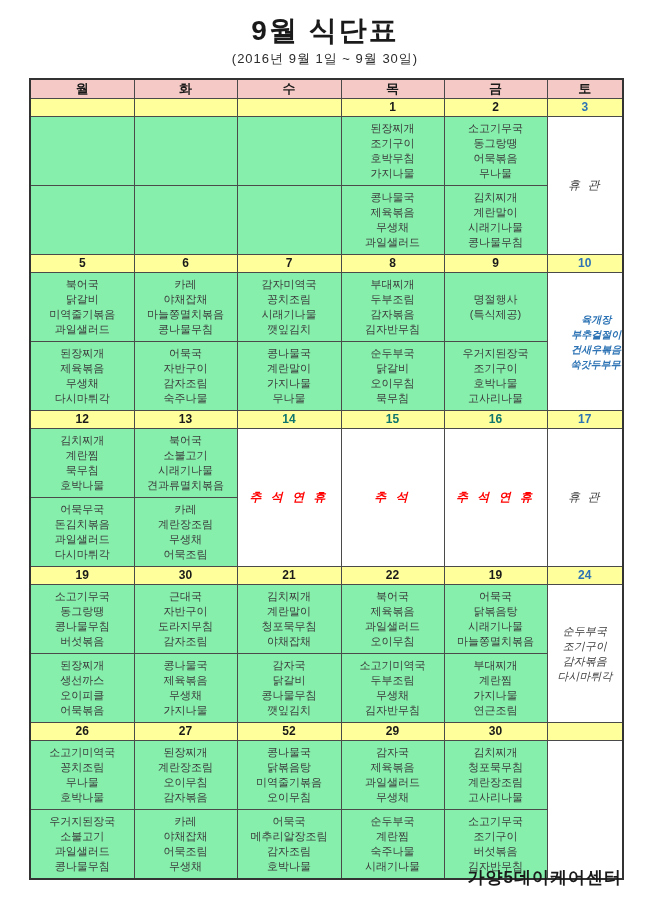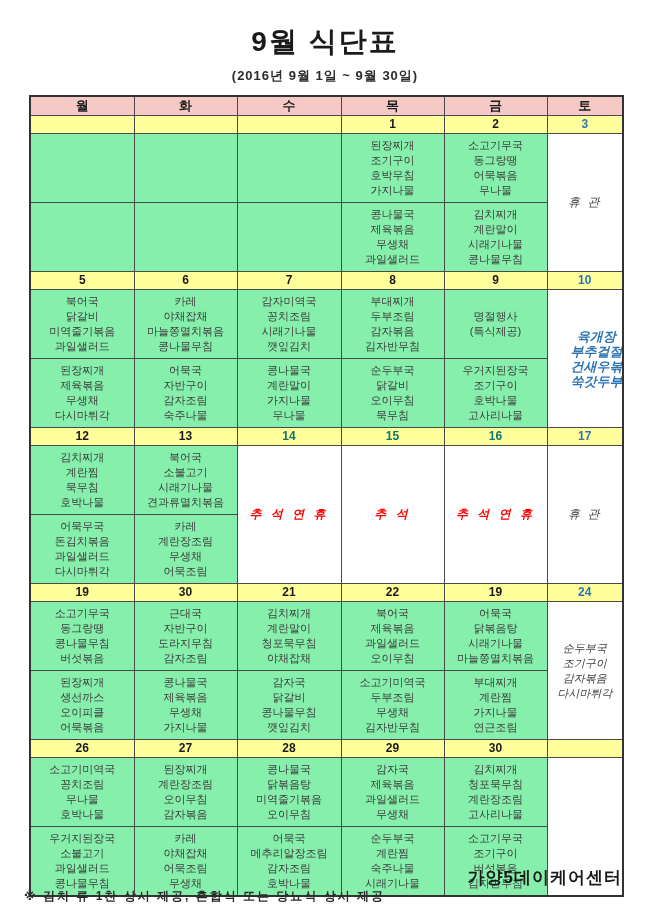--- a/index.html
+++ b/index.html
@@ -6,33 +6,32 @@
   body{
     width:650px;height:919px;
     background:#ffffff;
     font-family:"Liberation Sans","DejaVu Sans",sans-serif;
     color:#3c3c3c;
     position:relative;
   }
   .page{width:650px;height:919px;position:relative;}
   .title{
     margin:0;
-    padding-top:23px;
+    padding-top:12px;
     text-align:center;
     font-size:28px;
     font-weight:bold;
     color:#1a1a1a;
     letter-spacing:2px;
   }
   .subtitle{
     text-align:center;
     font-size:13px;
-    font-weight:bold;
+    font-weight:normal;
     color:#2b2b2b;
-    margin-top:6px;
     letter-spacing:1px;
   }
   table.menu{
     border-collapse:collapse;
     table-layout:fixed;
     margin:10px 0 0 29px;
     width:593px;
     border:2px solid #333333;
   }
   col.c-mon{width:104px}
@@ -83,21 +82,21 @@
   td.merged.red{
     color:#ff0000;
     font-weight:bold;
     font-size:12px;
     letter-spacing:3px;
     white-space:nowrap;
   }
   td.merged.blue{
     color:#2e74b5;
     font-weight:bold;
-    font-size:13px;
+    font-size:10px;
     padding-left:23px;
   }
   .menu-line{white-space:nowrap;}
   .footer-name{
     position:absolute;
     right:28px;
     top:866px;
     font-size:17px;
     font-weight:bold;
     color:#1a1a1a;
@@ -383,21 +382,21 @@
           <td class="meal">
             <div class="menu-line">부대찌개</div>
             <div class="menu-line">계란찜</div>
             <div class="menu-line">가지나물</div>
             <div class="menu-line">연근조림</div>
           </td>
         </tr>
         <tr>
           <td class="date">26</td>
           <td class="date">27</td>
-          <td class="date">28</td>
+          <td class="date">52</td>
           <td class="date">29</td>
           <td class="date">30</td>
           <td class="date"></td>
         </tr>
         <tr>
           <td class="meal">
             <div class="menu-line">소고기미역국</div>
             <div class="menu-line">꽁치조림</div>
             <div class="menu-line">무나물</div>
             <div class="menu-line">호박나물</div>
@@ -457,14 +456,13 @@
             <div class="menu-line">소고기무국</div>
             <div class="menu-line">조기구이</div>
             <div class="menu-line">버섯볶음</div>
             <div class="menu-line">김자반무침</div>
           </td>
         </tr>
       </tbody>
   </table>
 
   <div class="footer-name">가양5데이케어센터</div>
-  <div class="footer-note">※ 김치 류 1찬 상시 제공, 혼합식 또는 당뇨식 상시 제공</div>
 </div>
 
 </body></html>

